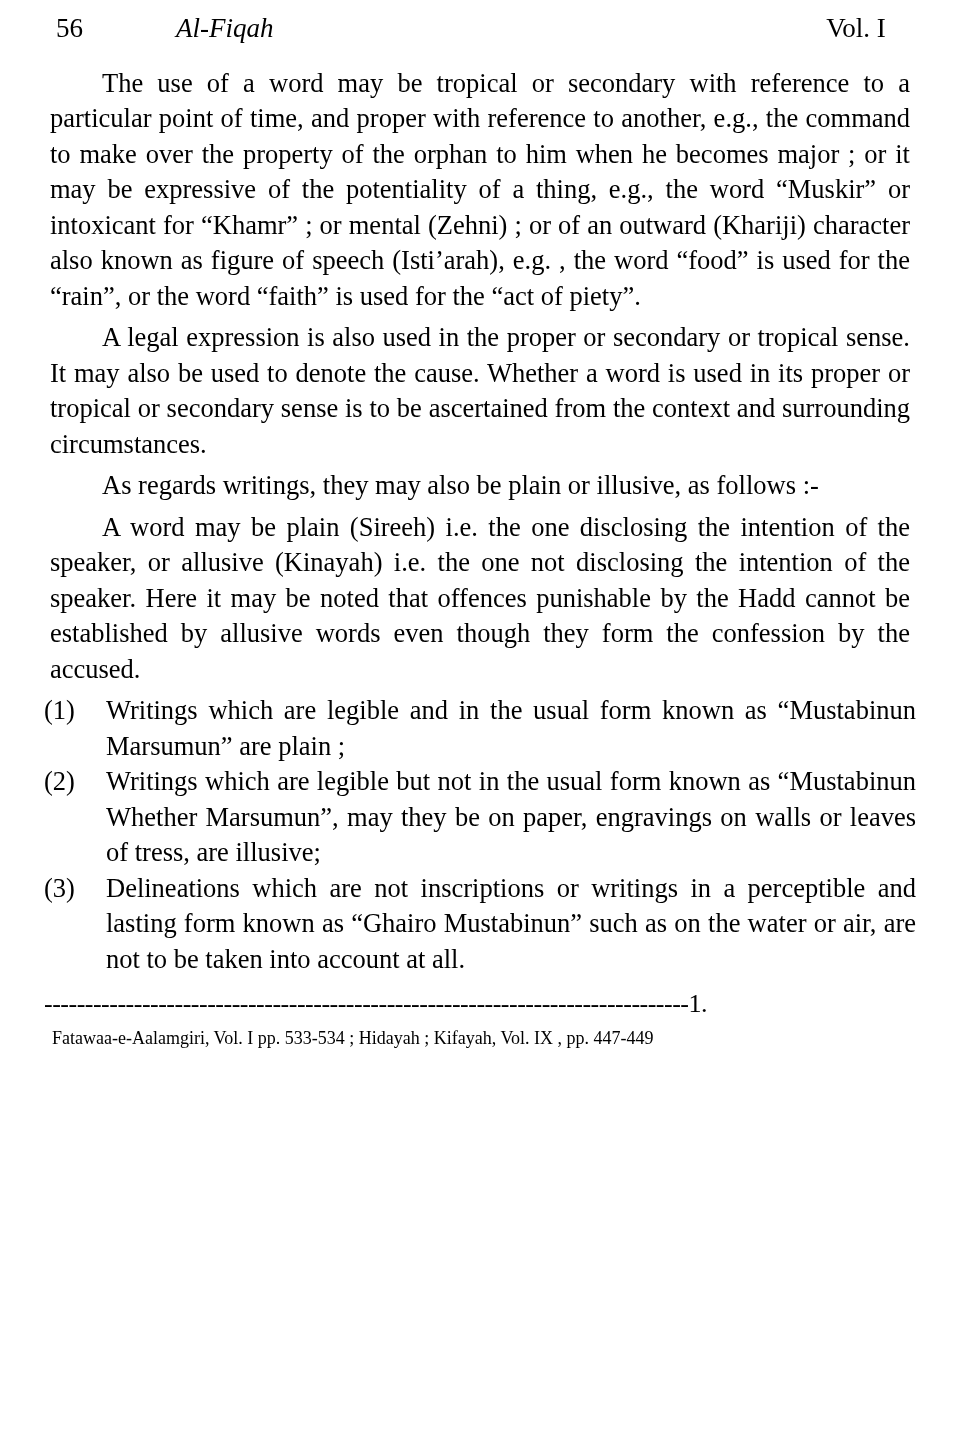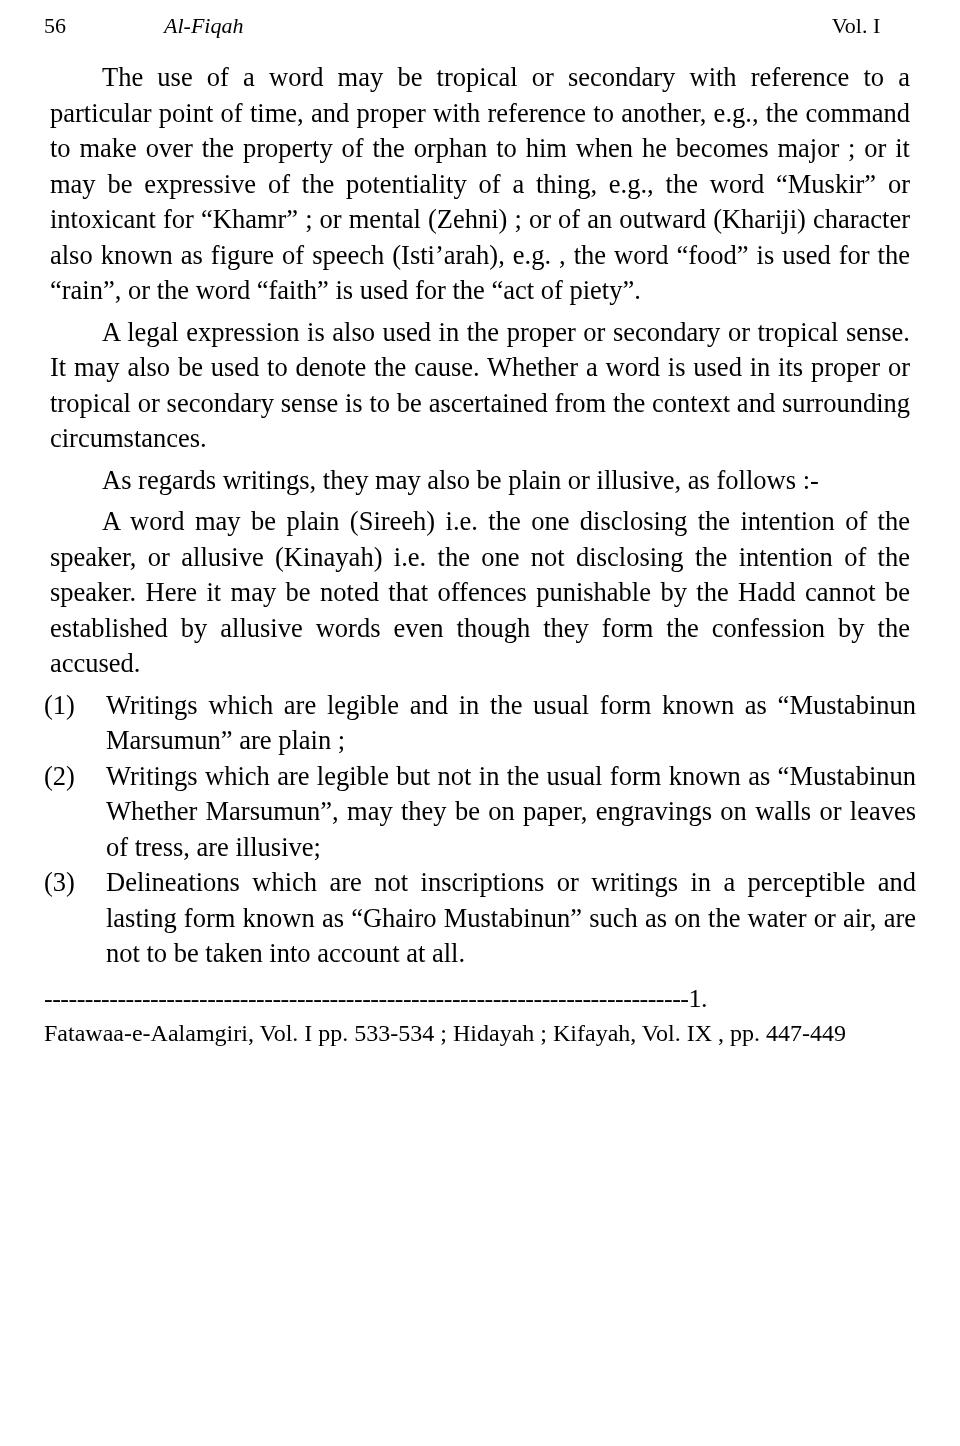--- a/index.html
+++ b/index.html
@@ -19,24 +19,25 @@
     width: 960px;
     height: 1446px;
     box-sizing: border-box;
     padding: 8px 44px 0 44px;
     position: relative;
   }
   .running-head {
     display: flex;
     align-items: baseline;
     justify-content: space-between;
-    font-size: 22px;
+    font-size: 27px;
     line-height: 1.1;
     margin-top: 6px;
     margin-bottom: 22px;
+    margin-left: 12px;
   }
   .rh-left {
     flex: 0 0 auto;
     width: 120px;
     text-align: left;
   }
   .rh-center {
     flex: 1 1 auto;
     font-style: italic;
     font-family: "Liberation Serif", serif;
@@ -84,23 +85,24 @@
   .footnote-rule {
     font-size: 26px;
     line-height: 26px;
     letter-spacing: -0.5px;
     margin-top: 14px;
     margin-bottom: 6px;
     white-space: nowrap;
     overflow: hidden;
   }
   .footnote {
-    font-size: 24px;
+    font-size: 18px;
     line-height: 31px;
     text-align: left;
+    margin-left: 8px;
   }
   sup {
     font-size: 16px;
     vertical-align: super;
     line-height: 0;
   }
 </style>
 </head>
 <body>
 

